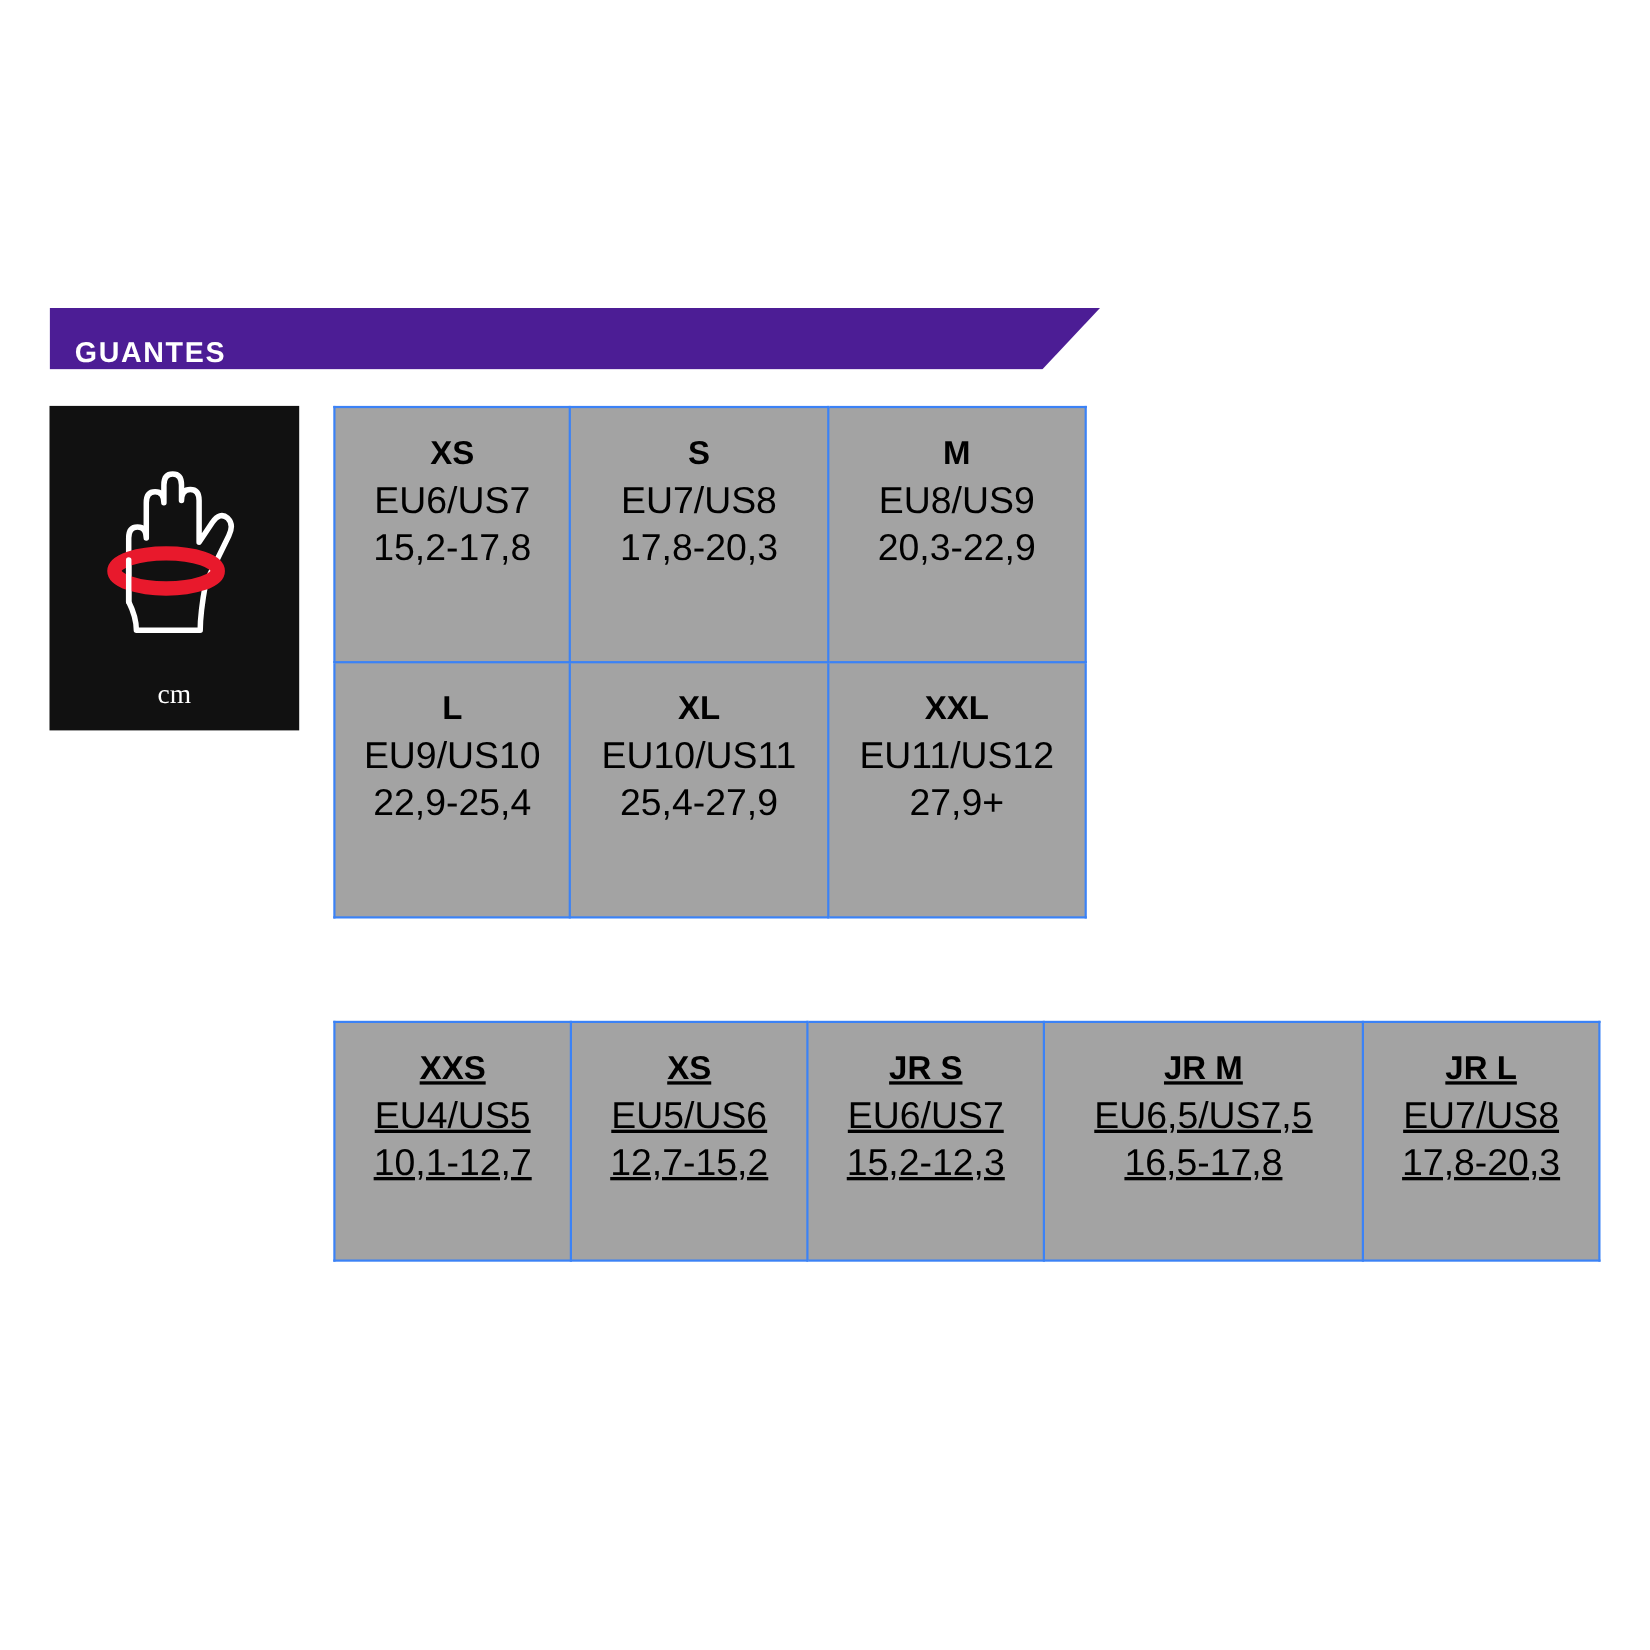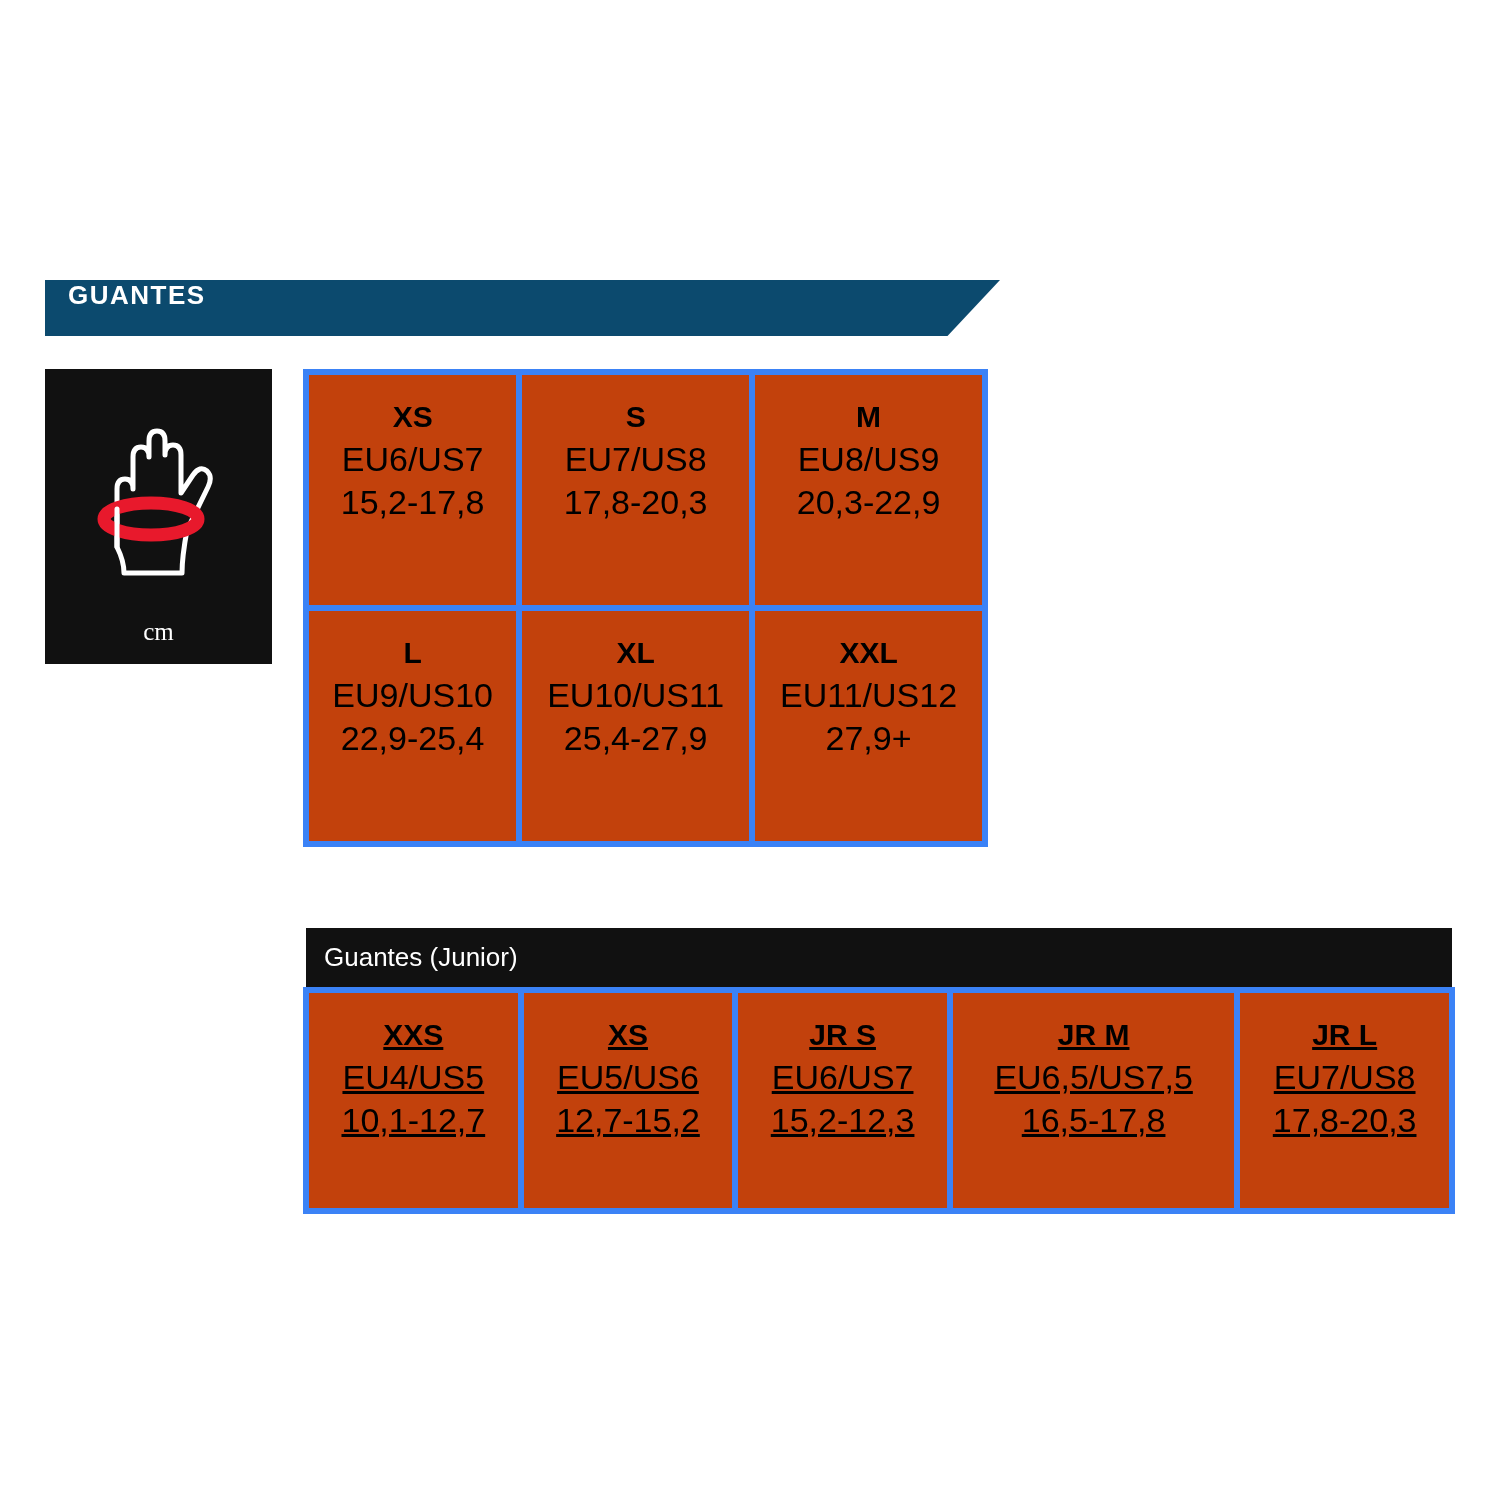--- a/index.html
+++ b/index.html
@@ -16,24 +16,24 @@
     overflow: hidden;
   }
 
   
   .banner {
     position: absolute;
     left: 45px;
     top: 280px;
     width: 955px;
     height: 56px;
-    background: #0c4a6e;
+    background: #4c1d95;
     clip-path: polygon(0 0, 100% 0, 94.5% 100%, 0% 100%);
     display: flex;
-    align-items: flex-start;
+    align-items: flex-end;
   }
   .banner-text {
     color: #ffffff;
     font-weight: bold;
     font-size: 26px;
     letter-spacing: 1.5px;
     padding-left: 23px;
     font-family: "Liberation Sans", sans-serif;
   }
 
@@ -80,24 +80,24 @@
   .thead {
     background: #111111;
     color: #ffffff;
     font-size: 26px;
     padding: 14px 0 14px 18px;
     font-weight: normal;
     text-align: left;
     font-family: "Liberation Sans", sans-serif;
   }
   .cell {
-    border: 6px solid #3b82f6;
+    border: 2px solid #3b82f6;
     text-align: center;
     vertical-align: top;
-    background: #c2410c;
+    background: #a3a3a3;
     padding: 24px 6px 26px 6px;
   }
   .size-label {
     font-size: 30px;
     font-weight: bold;
     line-height: 1.22;
     display: block;
     margin-bottom: 2px;
   }
   .size-sub {
@@ -160,23 +160,20 @@
       <span class="size-label">XXL</span>
       <span class="size-sub">EU11/US12</span>
       <span class="size-sub">27,9+</span>
     </td>
   </tr>
 </tbody>
   </table>
 
 <table class="table table-junior">
   <tbody>
-      <tr>
-    <th class="thead" colspan="5">Guantes (Junior)</th>
-  </tr>
   <tr>
     <td class="cell junior-cell">
       <span class="size-label">XXS</span>
       <span class="size-sub">EU4/US5</span>
       <span class="size-sub">10,1-12,7</span>
     </td>
     <td class="cell junior-cell">
       <span class="size-label">XS</span>
       <span class="size-sub">EU5/US6</span>
       <span class="size-sub">12,7-15,2</span>

